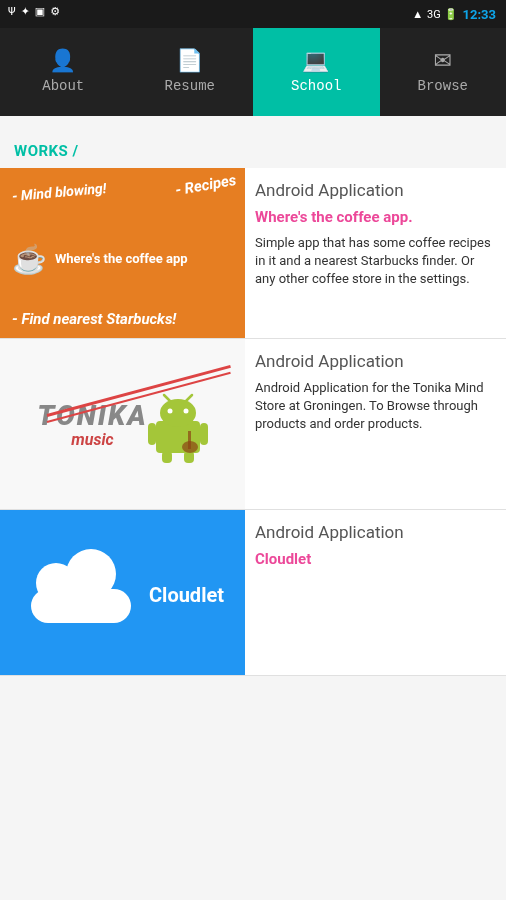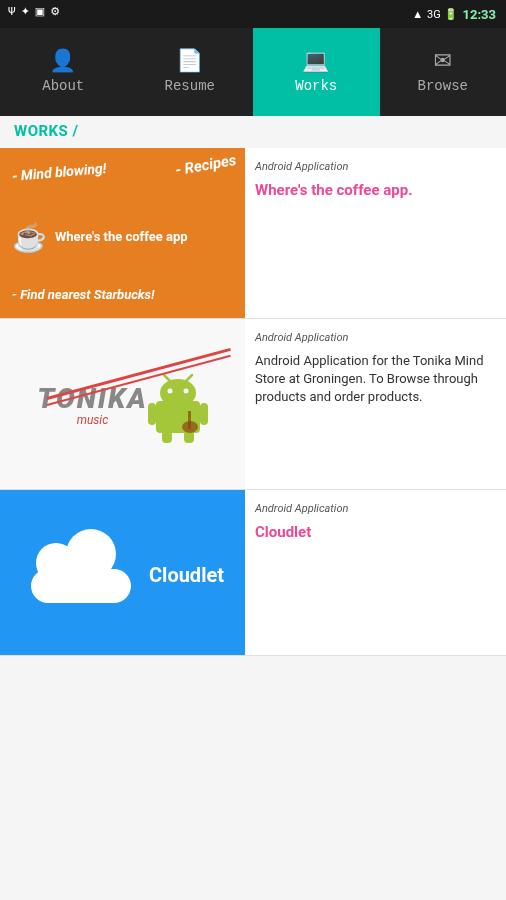--- a/index.html
+++ b/index.html
@@ -23,21 +23,21 @@
       gap: 6px;
     }
     .status-icons {
       display: flex;
       align-items: center;
       gap: 4px;
       color: white;
       font-size: 11px;
     }
     .status-time {
-      color: #86efac;
+      color: #0ea5e9;
       font-size: 13px;
       font-weight: bold;
     }
     .status-left {
       position: absolute;
       left: 8px;
       top: 5px;
       display: flex;
       gap: 5px;
     }
@@ -73,21 +73,21 @@
       font-weight: 500;
       font-family: Liberation Mono, monospace;
     }
     .tab-icon {
       font-size: 22px;
       line-height: 1;
     }
 
     
     .section-heading {
-      padding: 6px 14px 8px;
+      padding: 26px 14px 8px;
       color: #00bfa5;
       font-size: 15px;
       font-weight: bold;
       letter-spacing: 0.5px;
     }
 
     
     .works-list {
       display: flex;
       flex-direction: column;
@@ -109,23 +109,22 @@
       position: relative;
     }
     .work-info {
       flex: 1;
       padding: 12px 10px;
       display: flex;
       flex-direction: column;
       gap: 8px;
     }
     .work-type {
-      font-size: 11px;
+      font-size: 17px;
       color: #555;
-      font-style: italic;
     }
     .work-title {
       font-size: 15px;
       font-weight: bold;
       color: #ec4899;
     }
     .work-desc {
       font-size: 13px;
       color: #333;
       line-height: 1.4;
@@ -166,24 +165,23 @@
     .thumb-coffee .app-name {
       color: #fff;
       font-size: 13px;
       font-weight: bold;
       text-align: left;
       margin-top: 0;
       line-height: 1.3;
     }
     .thumb-coffee .tag-starbucks {
       color: #fff;
-      font-size: 13px;
+      font-size: 15px;
       font-style: italic;
       font-weight: bold;
-      margin-bottom: 6px;
     }
 
     
     .thumb-tonika {
       background: #f8f8f8;
       width: 100%;
       height: 100%;
       min-height: 170px;
       display: flex;
       align-items: center;
@@ -200,24 +198,25 @@
     }
     .tonika-text {
       font-size: 28px;
       font-weight: 900;
       color: #888;
       letter-spacing: 2px;
       font-style: italic;
       position: relative;
     }
     .tonika-music-sub {
-      font-size: 12px;
+      font-size: 16px;
       color: #b44;
       font-style: italic;
       margin-top: -4px;
+      font-weight: bold;
     }
     .slash-overlay {
       position: absolute;
       top: 15px;
       left: 10px;
       width: 190px;
       height: 3px;
       background: #d44;
       transform: rotate(-15deg);
       transform-origin: left center;
@@ -311,21 +310,21 @@
   <button class="tab-item">
     <span class="tab-icon">👤</span>
     <span class="tab-label">About</span>
   </button>
   <button class="tab-item">
     <span class="tab-icon">📄</span>
     <span class="tab-label">Resume</span>
   </button>
   <button class="tab-item active">
     <span class="tab-icon">💻</span>
-    <span class="tab-label">Works</span>
+    <span class="tab-label">School</span>
   </button>
   <button class="tab-item">
     <span class="tab-icon">✉</span>
     <span class="tab-label">Browse</span>
   </button>
 </div>
 
 <div class="section-heading">WORKS /</div>
 
 <div class="works-list">
@@ -338,20 +337,21 @@
         <div style="display:flex;align-items:center;gap:8px;margin-top:8px;">
           <span style="font-size:28px;">☕</span>
           <span class="app-name">Where's the coffee app</span>
         </div>
         <span class="tag-starbucks">- Find nearest Starbucks!</span>
       </div>
     </div>
     <div class="work-info">
       <span class="work-type">Android Application</span>
       <span class="work-title">Where's the coffee app.</span>
+      <span class="work-desc">Simple app that has some coffee recipes in it and a nearest Starbucks finder. Or any other coffee store in the settings.</span>
     </div>
   </div>
 
   <div class="work-item">
     <div class="work-thumb">
       <div class="thumb-tonika">
         <div class="tonika-logo">
           <div style="position:relative; display:inline-block;">
             <span class="tonika-text">TONIKA</span>
             <div class="slash-overlay"></div>

